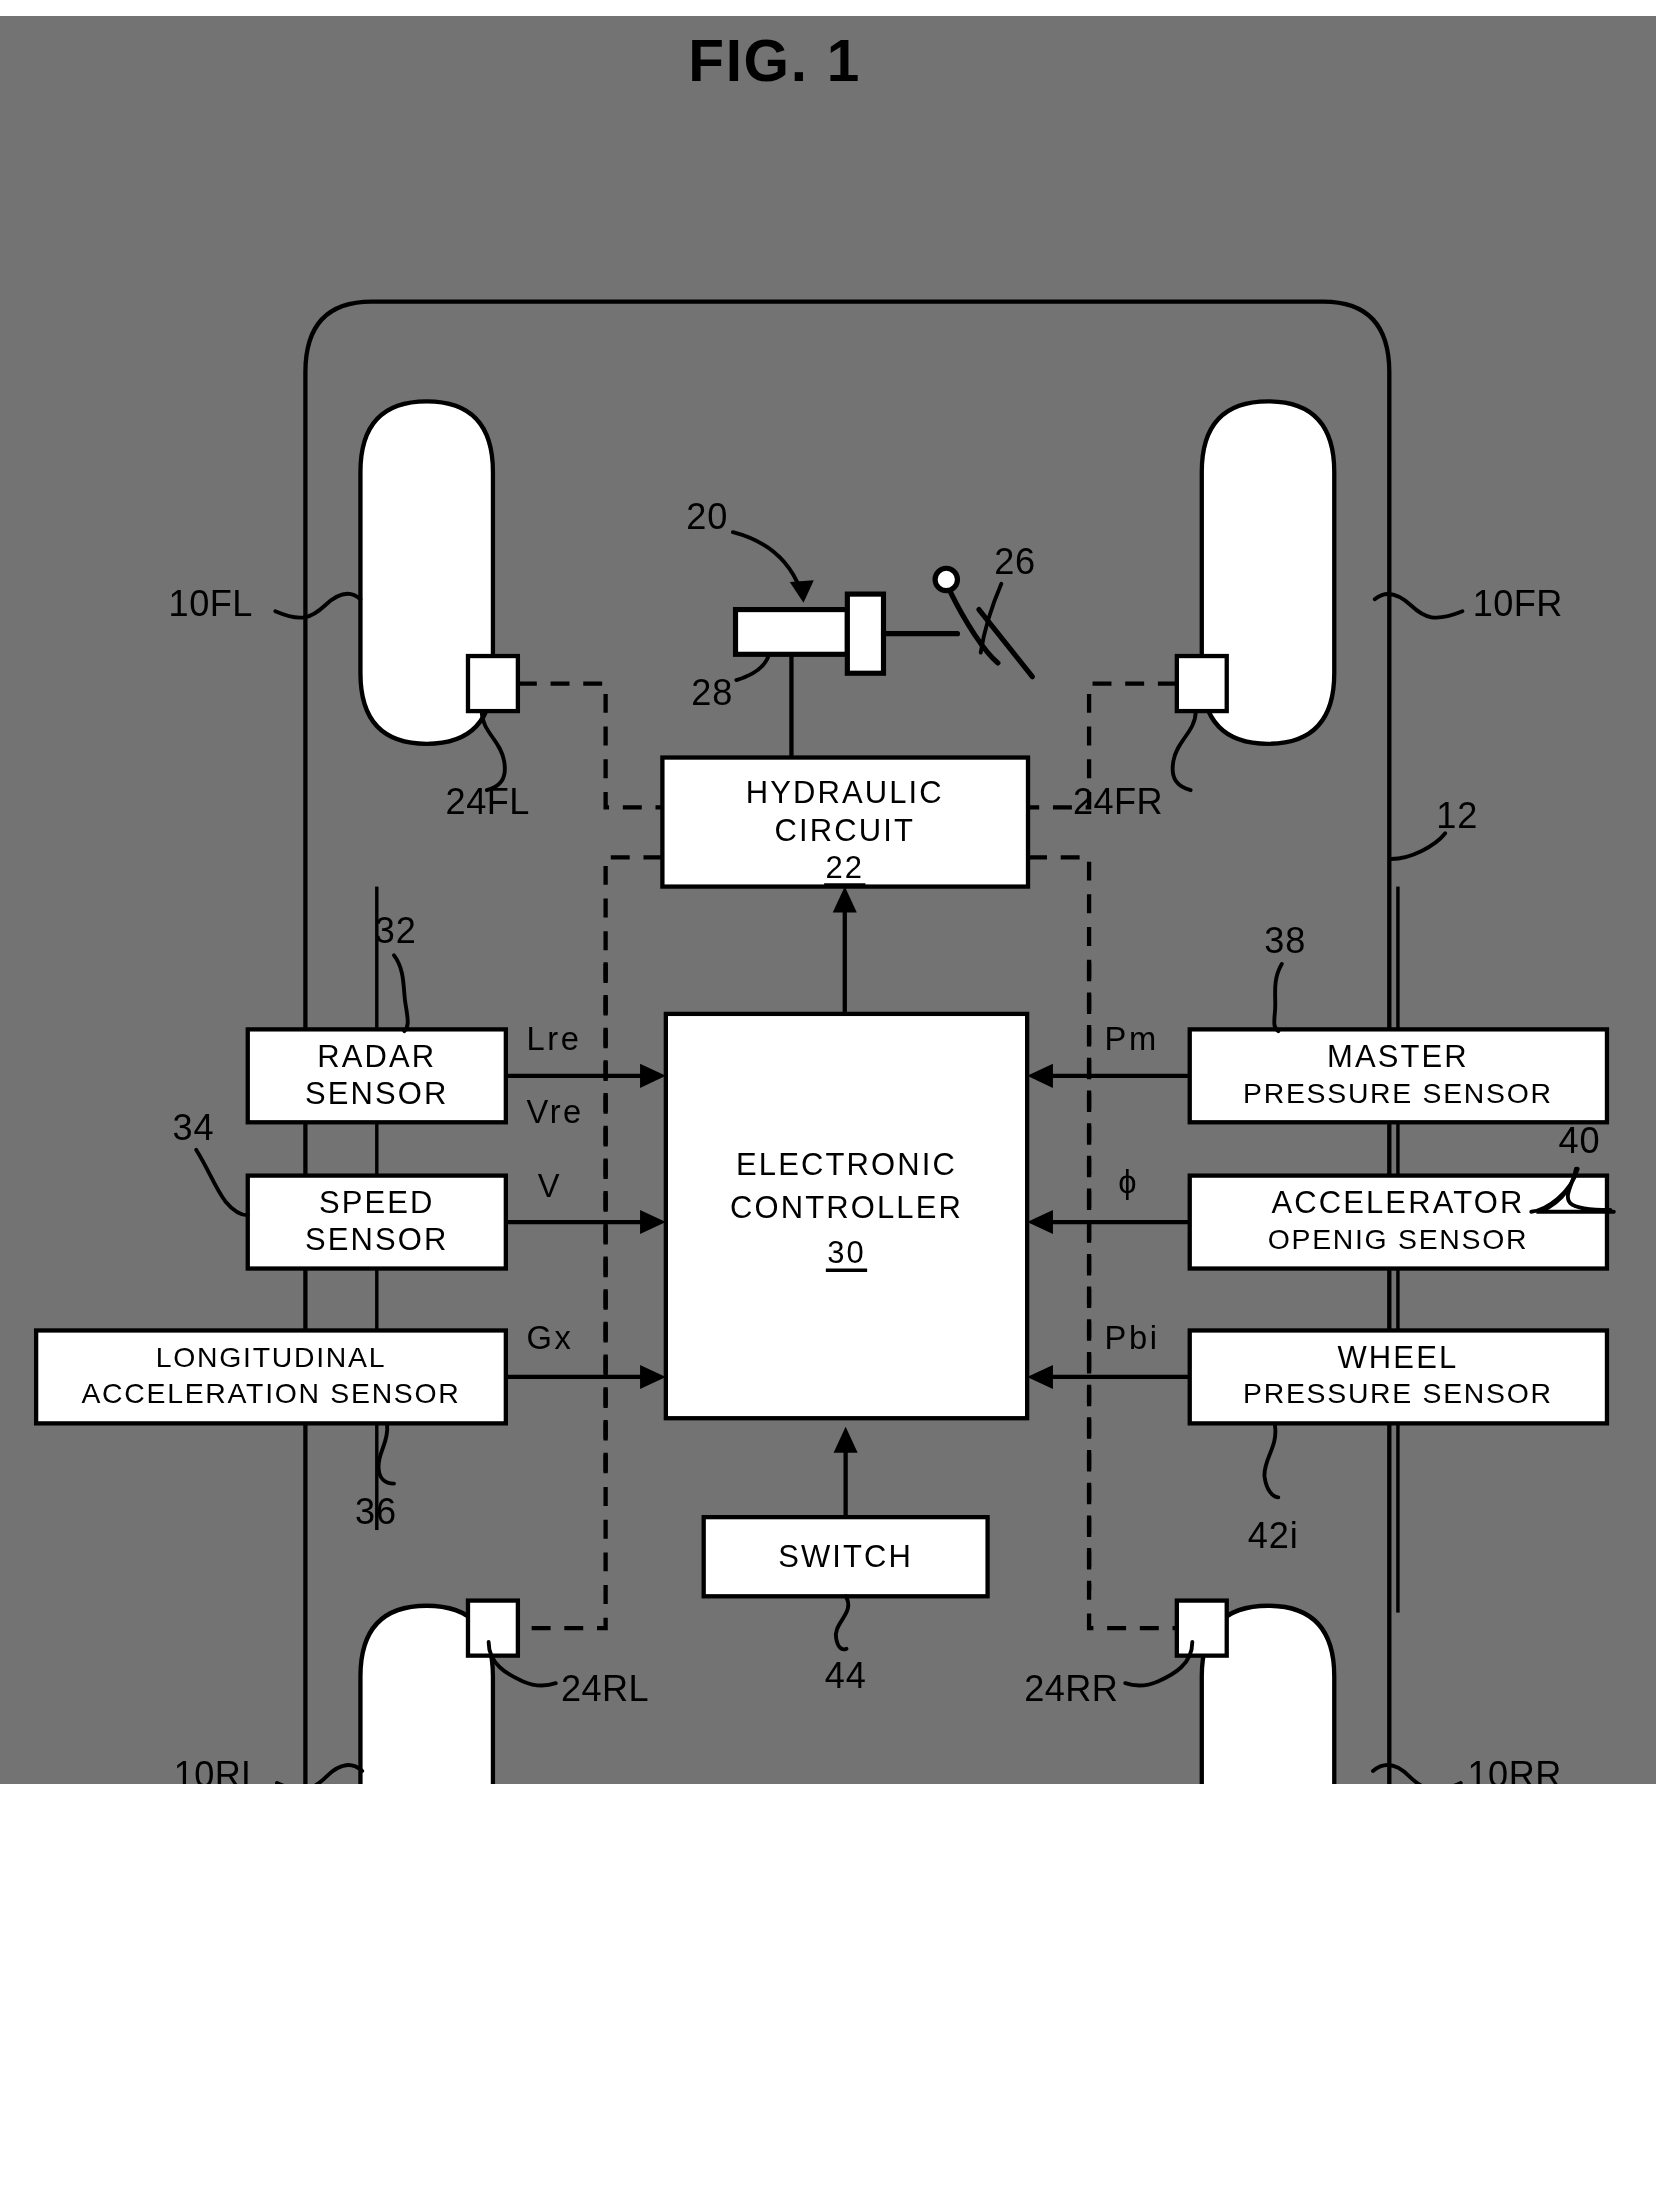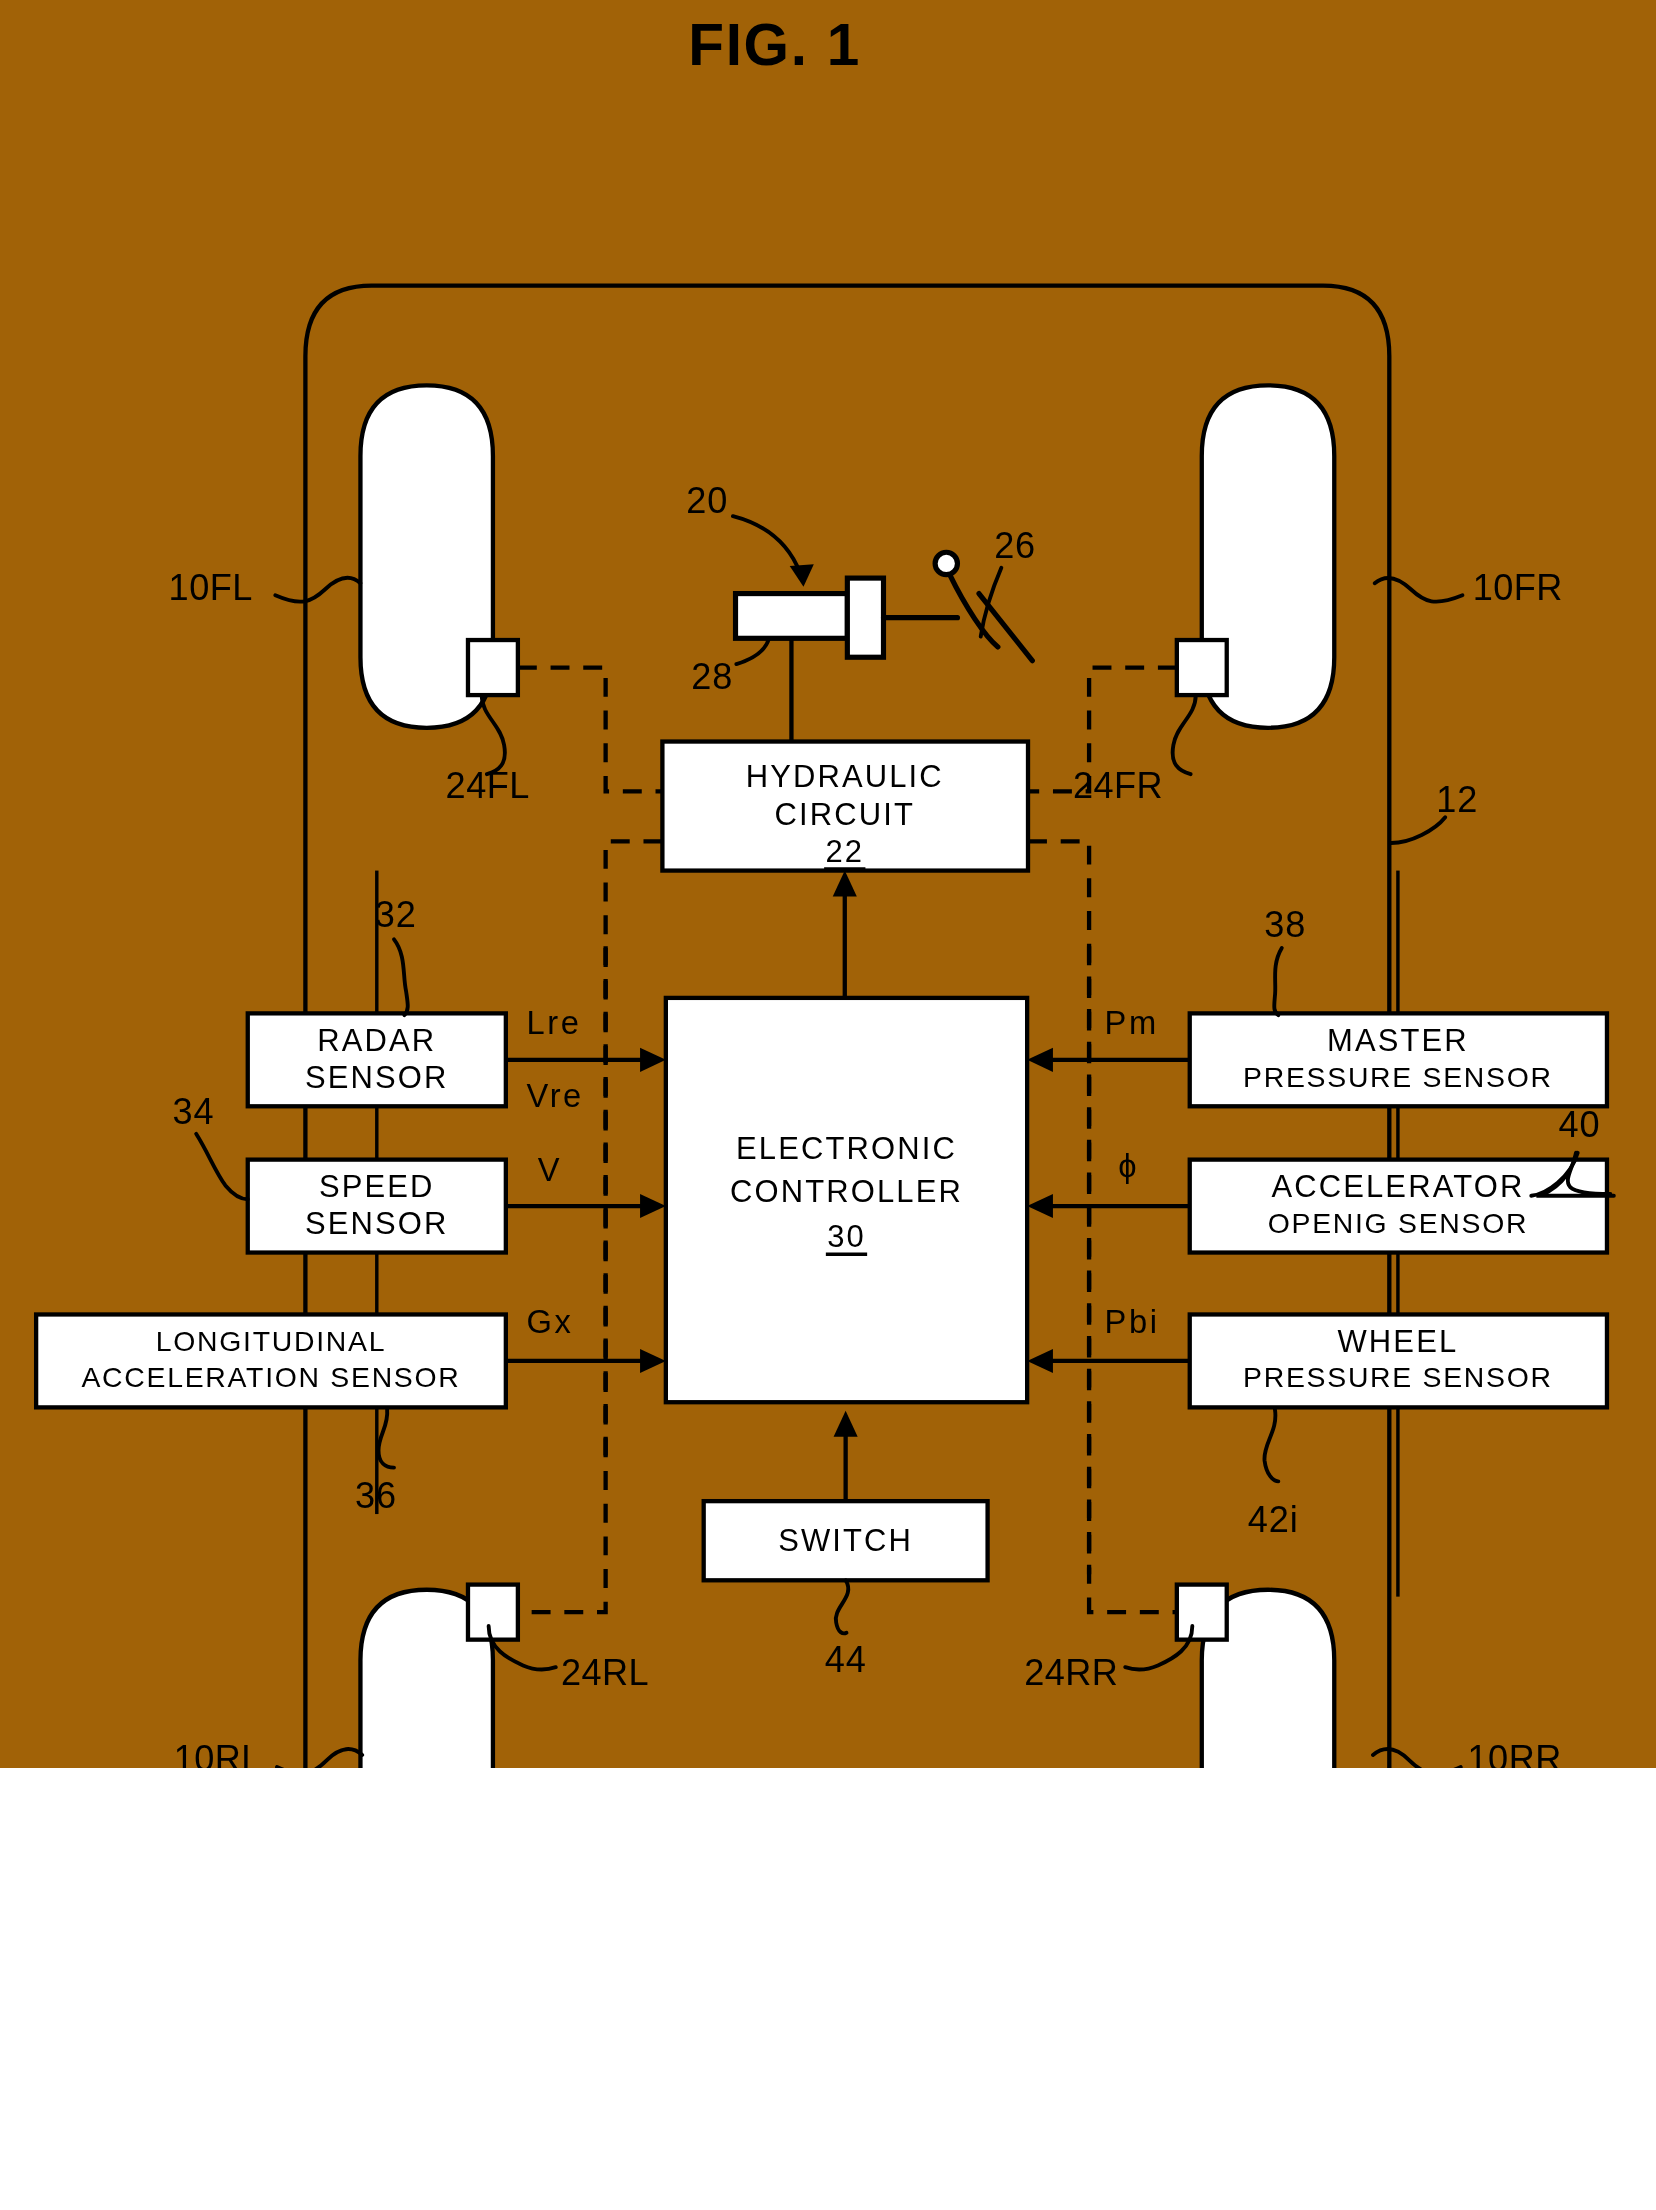--- a/index.html
+++ b/index.html
@@ -4,22 +4,23 @@
 <style>
   html, body {
     margin: 0;
     padding: 0;
     background: #ffffff;
   }
   #page {
     position: relative;
     width: 1656px;
     height: 1768px;
-    background: #a16207;
-    font-family: "Liberation Sans", sans-serif;
+    background: #737373;
+    font-family: "Liberation Sans", sans-serif;
+    margin-top: 16px;
   }
   svg#figure {
     position: absolute;
     left: 0;
     top: 0;
     width: 1656px;
     height: 2210px;
     display: block;
   }
   .fig-title {

